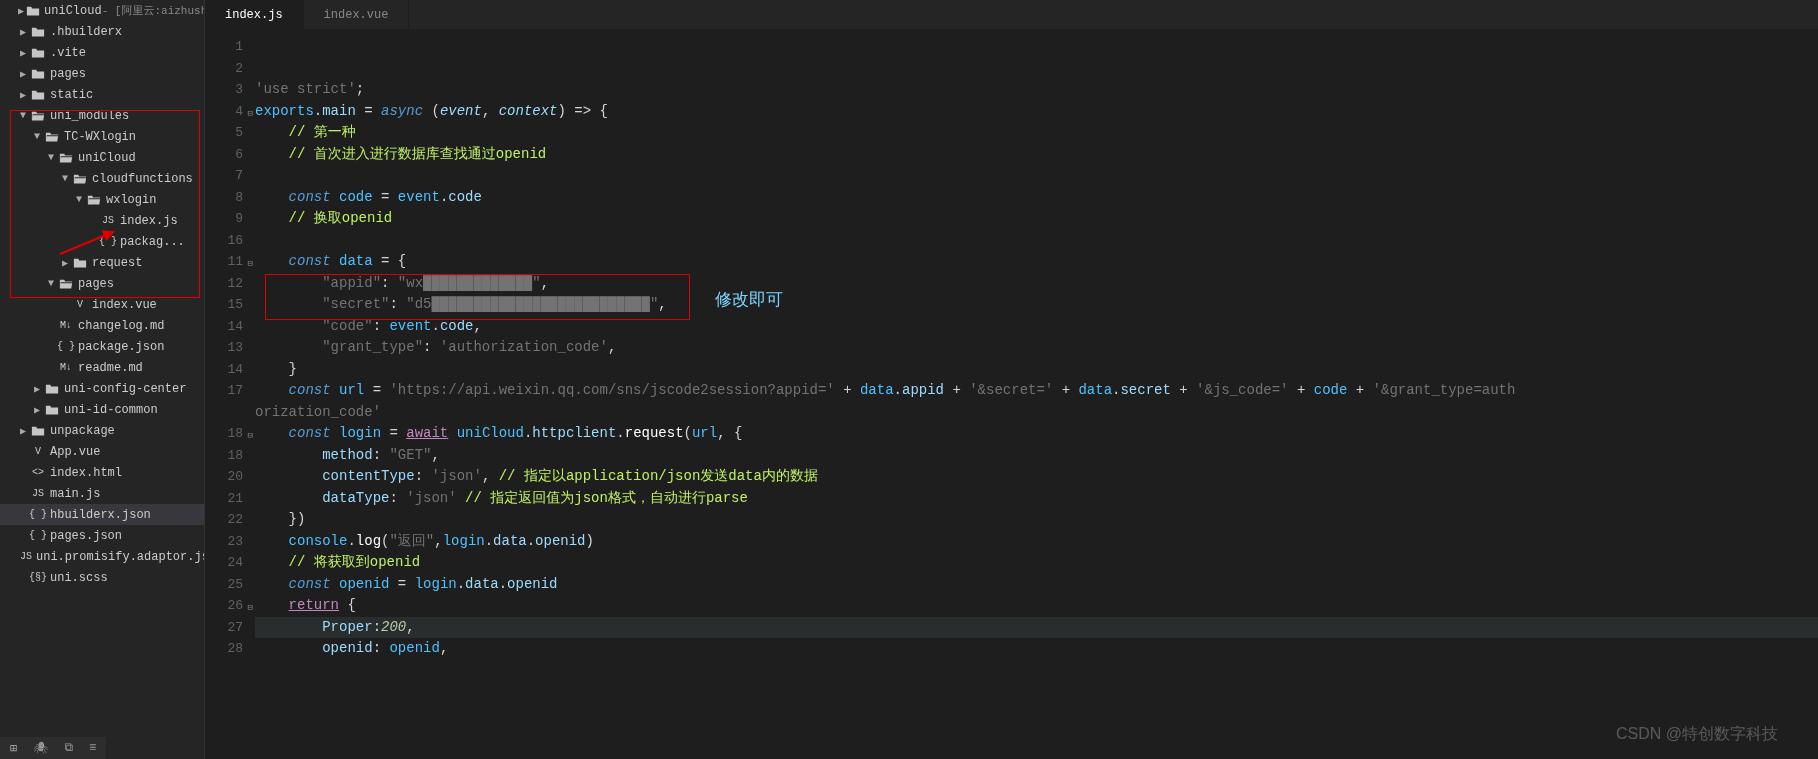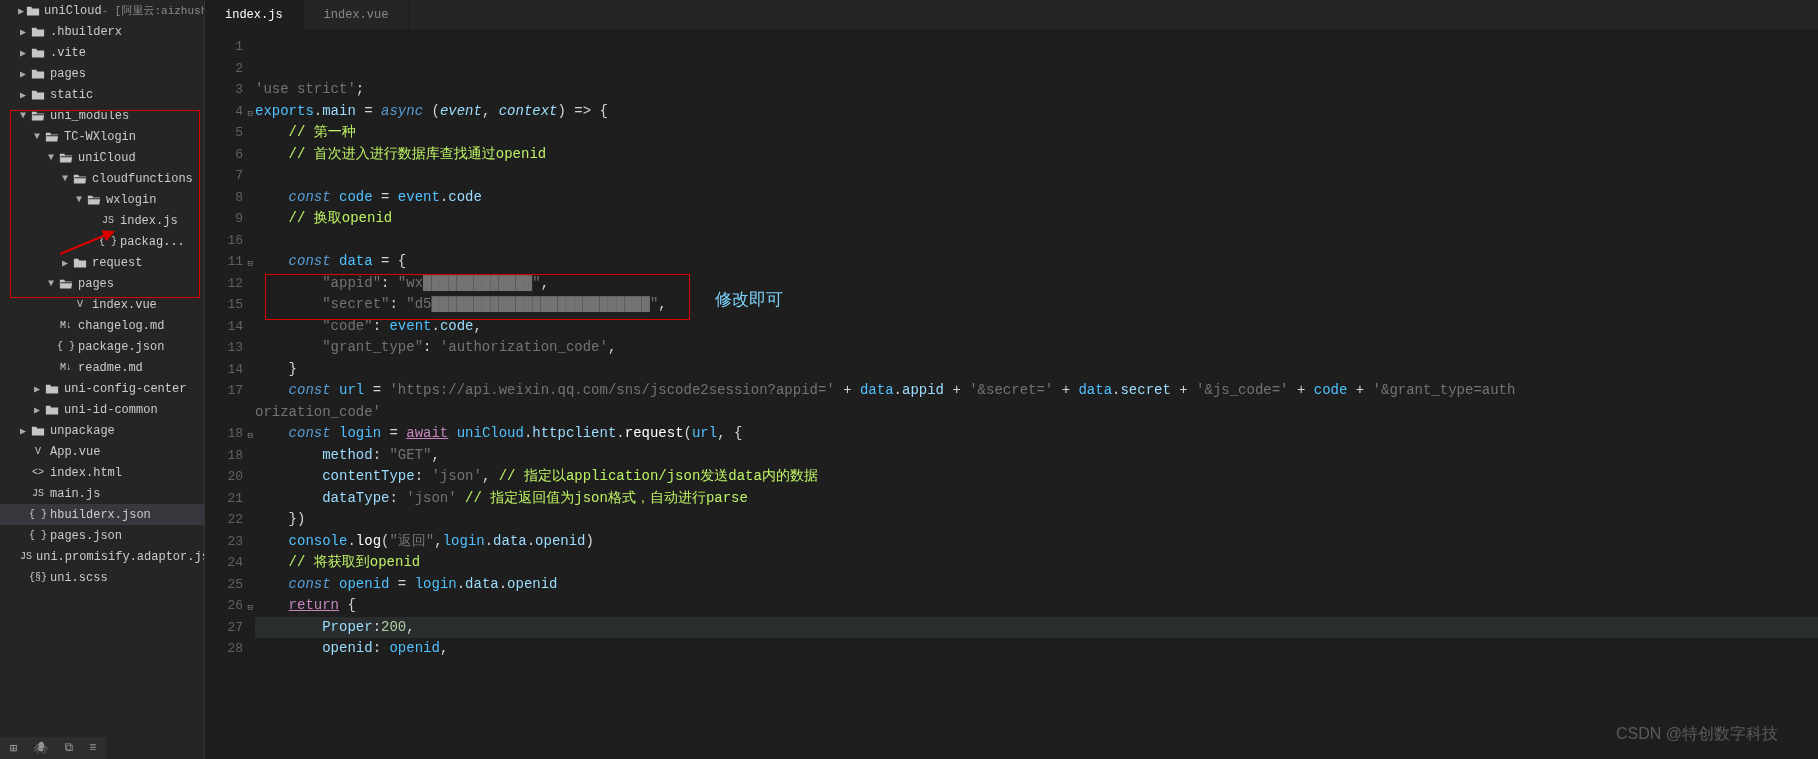--- a/index.html
+++ b/index.html
@@ -82,21 +82,21 @@
   white-space: pre;
   color:#ccc;
   overflow:hidden;
 }
 .code-line { height:21.5px; }
 .code-line.hl { background:#2a2d2e; }
 .kw { color:#569cd6; font-style:italic; }
 .kw2 { color:#c586c0;text-decoration:underline; }
 .fn { color:#ffffff; }
 .str { color:#737373; }
-.num { color:#b5cea8; }
+.num { color:#b5cea8;font-style:italic; }
 .com { color:#bef264; }
 .prop { color:#9cdcfe; }
 .var { color:#4fc1ff;text-align:center; }
 .pun { color:#d4d4d4; }
 .param { color:#9cdcfe; font-style:italic; }
 .red-box-code {
   position:absolute;
   border:1px solid #d00;
   pointer-events:none;
 }

